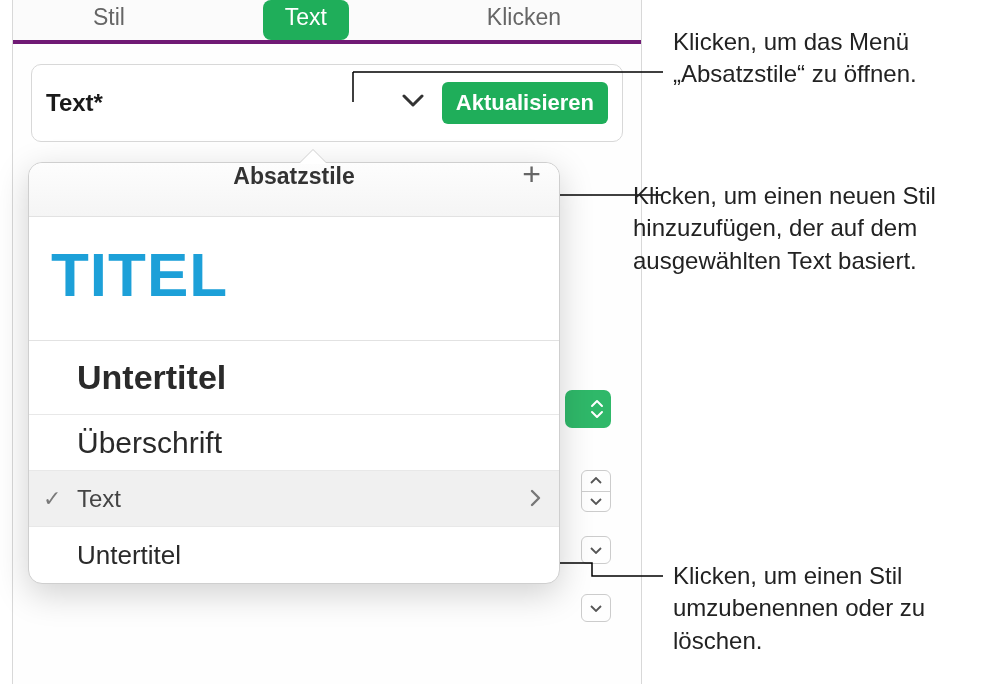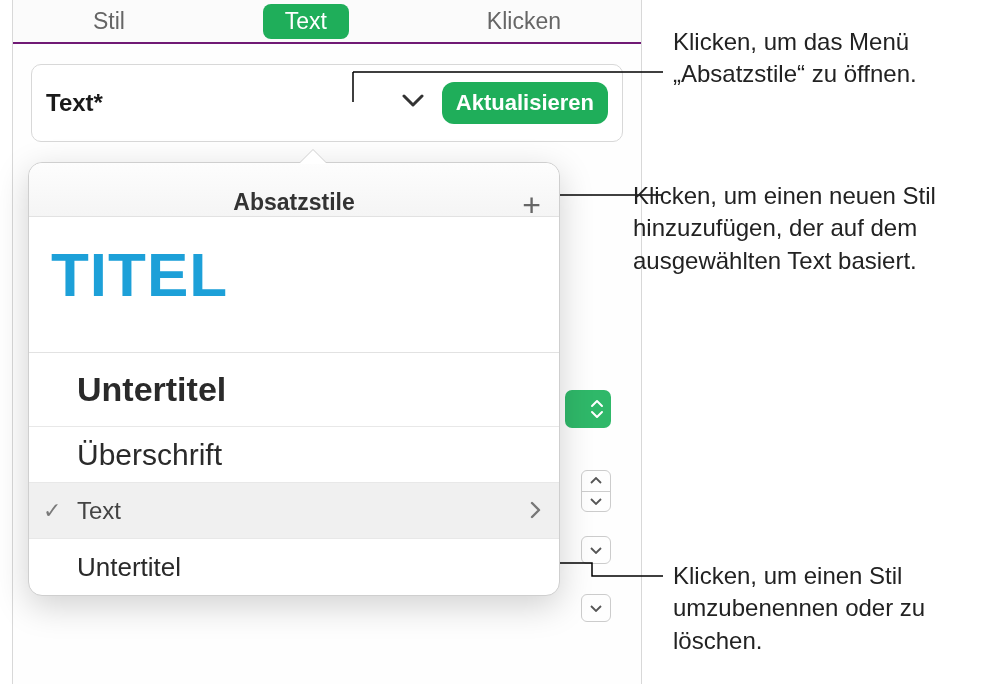--- a/index.html
+++ b/index.html
@@ -17,23 +17,22 @@
     top: 0;
     width: 630px;
     border-left: 1px solid #d8d8d8;
     border-right: 1px solid #d8d8d8;
     height: 684px;
     background: #fefefe;
   }
   .tabs {
     display: flex;
     height: 44px;
-    align-items: center;
     justify-content: space-around;
-    border-bottom: 2px solid #701a75;
+    border-bottom: 4px solid #701a75;
     background: #fbfbfb;
   }
   .tab {
     font-size: 23px;
     color: #666;
     padding: 4px 22px;
     border-radius: 8px;
     cursor: pointer;
   }
   .tab.active {
@@ -64,21 +63,21 @@
     justify-content: flex-end;
     padding-right: 18px;
   }
   .chev-down-big svg { width: 22px; height: 16px; }
   .update-btn {
     background: #1fae5a;
     color: #fff;
     font-size: 22px;
     font-weight: 600;
     border: none;
-    border-radius: 12px;
+    border-radius: 6px;
     padding: 8px 14px;
     cursor: pointer;
   }
   .bg-controls {
     position: absolute;
     right: 30px;
     top: 390px;
     width: 80px;
   }
   .green-popup {
@@ -135,21 +134,21 @@
     left: 270px;
     top: -13px;
     width: 0; height: 0;
     border-left: 14px solid transparent;
     border-right: 14px solid transparent;
     border-bottom: 14px solid #fff;
     filter: drop-shadow(0 -1px 0 #cfcfcf);
   }
   .pop-header {
     display: flex;
-    align-items: flex-end;
+    align-items: flex-start;
     height: 54px;
     border-bottom: 1px solid #e2e2e2;
     padding: 0 18px;
     border-radius: 14px 14px 0 0;
     background: linear-gradient(#fdfdfd,#f5f5f5);
   }
   .pop-title {
     flex: 1;
     text-align: center;
     font-size: 23px;
@@ -159,21 +158,21 @@
   .plus-btn {
     width: 30px;
     font-size: 32px;
     color: #666;
     cursor: pointer;
     text-align: right;
     line-height: 22px;
     font-weight: 300;
   }
   .titel-row {
-    padding: 22px 22px 42px 22px;
+    padding: 22px 22px 30px 22px;
     border-bottom: 1px solid #e2e2e2;
   }
   .titel-text {
     font-family: "Arial Narrow", "Helvetica Neue Condensed", Arial, sans-serif;
     font-stretch: condensed;
     font-size: 62px;
     font-weight: 700;
     color: #1da0d8;
     letter-spacing: 1px;
   }

